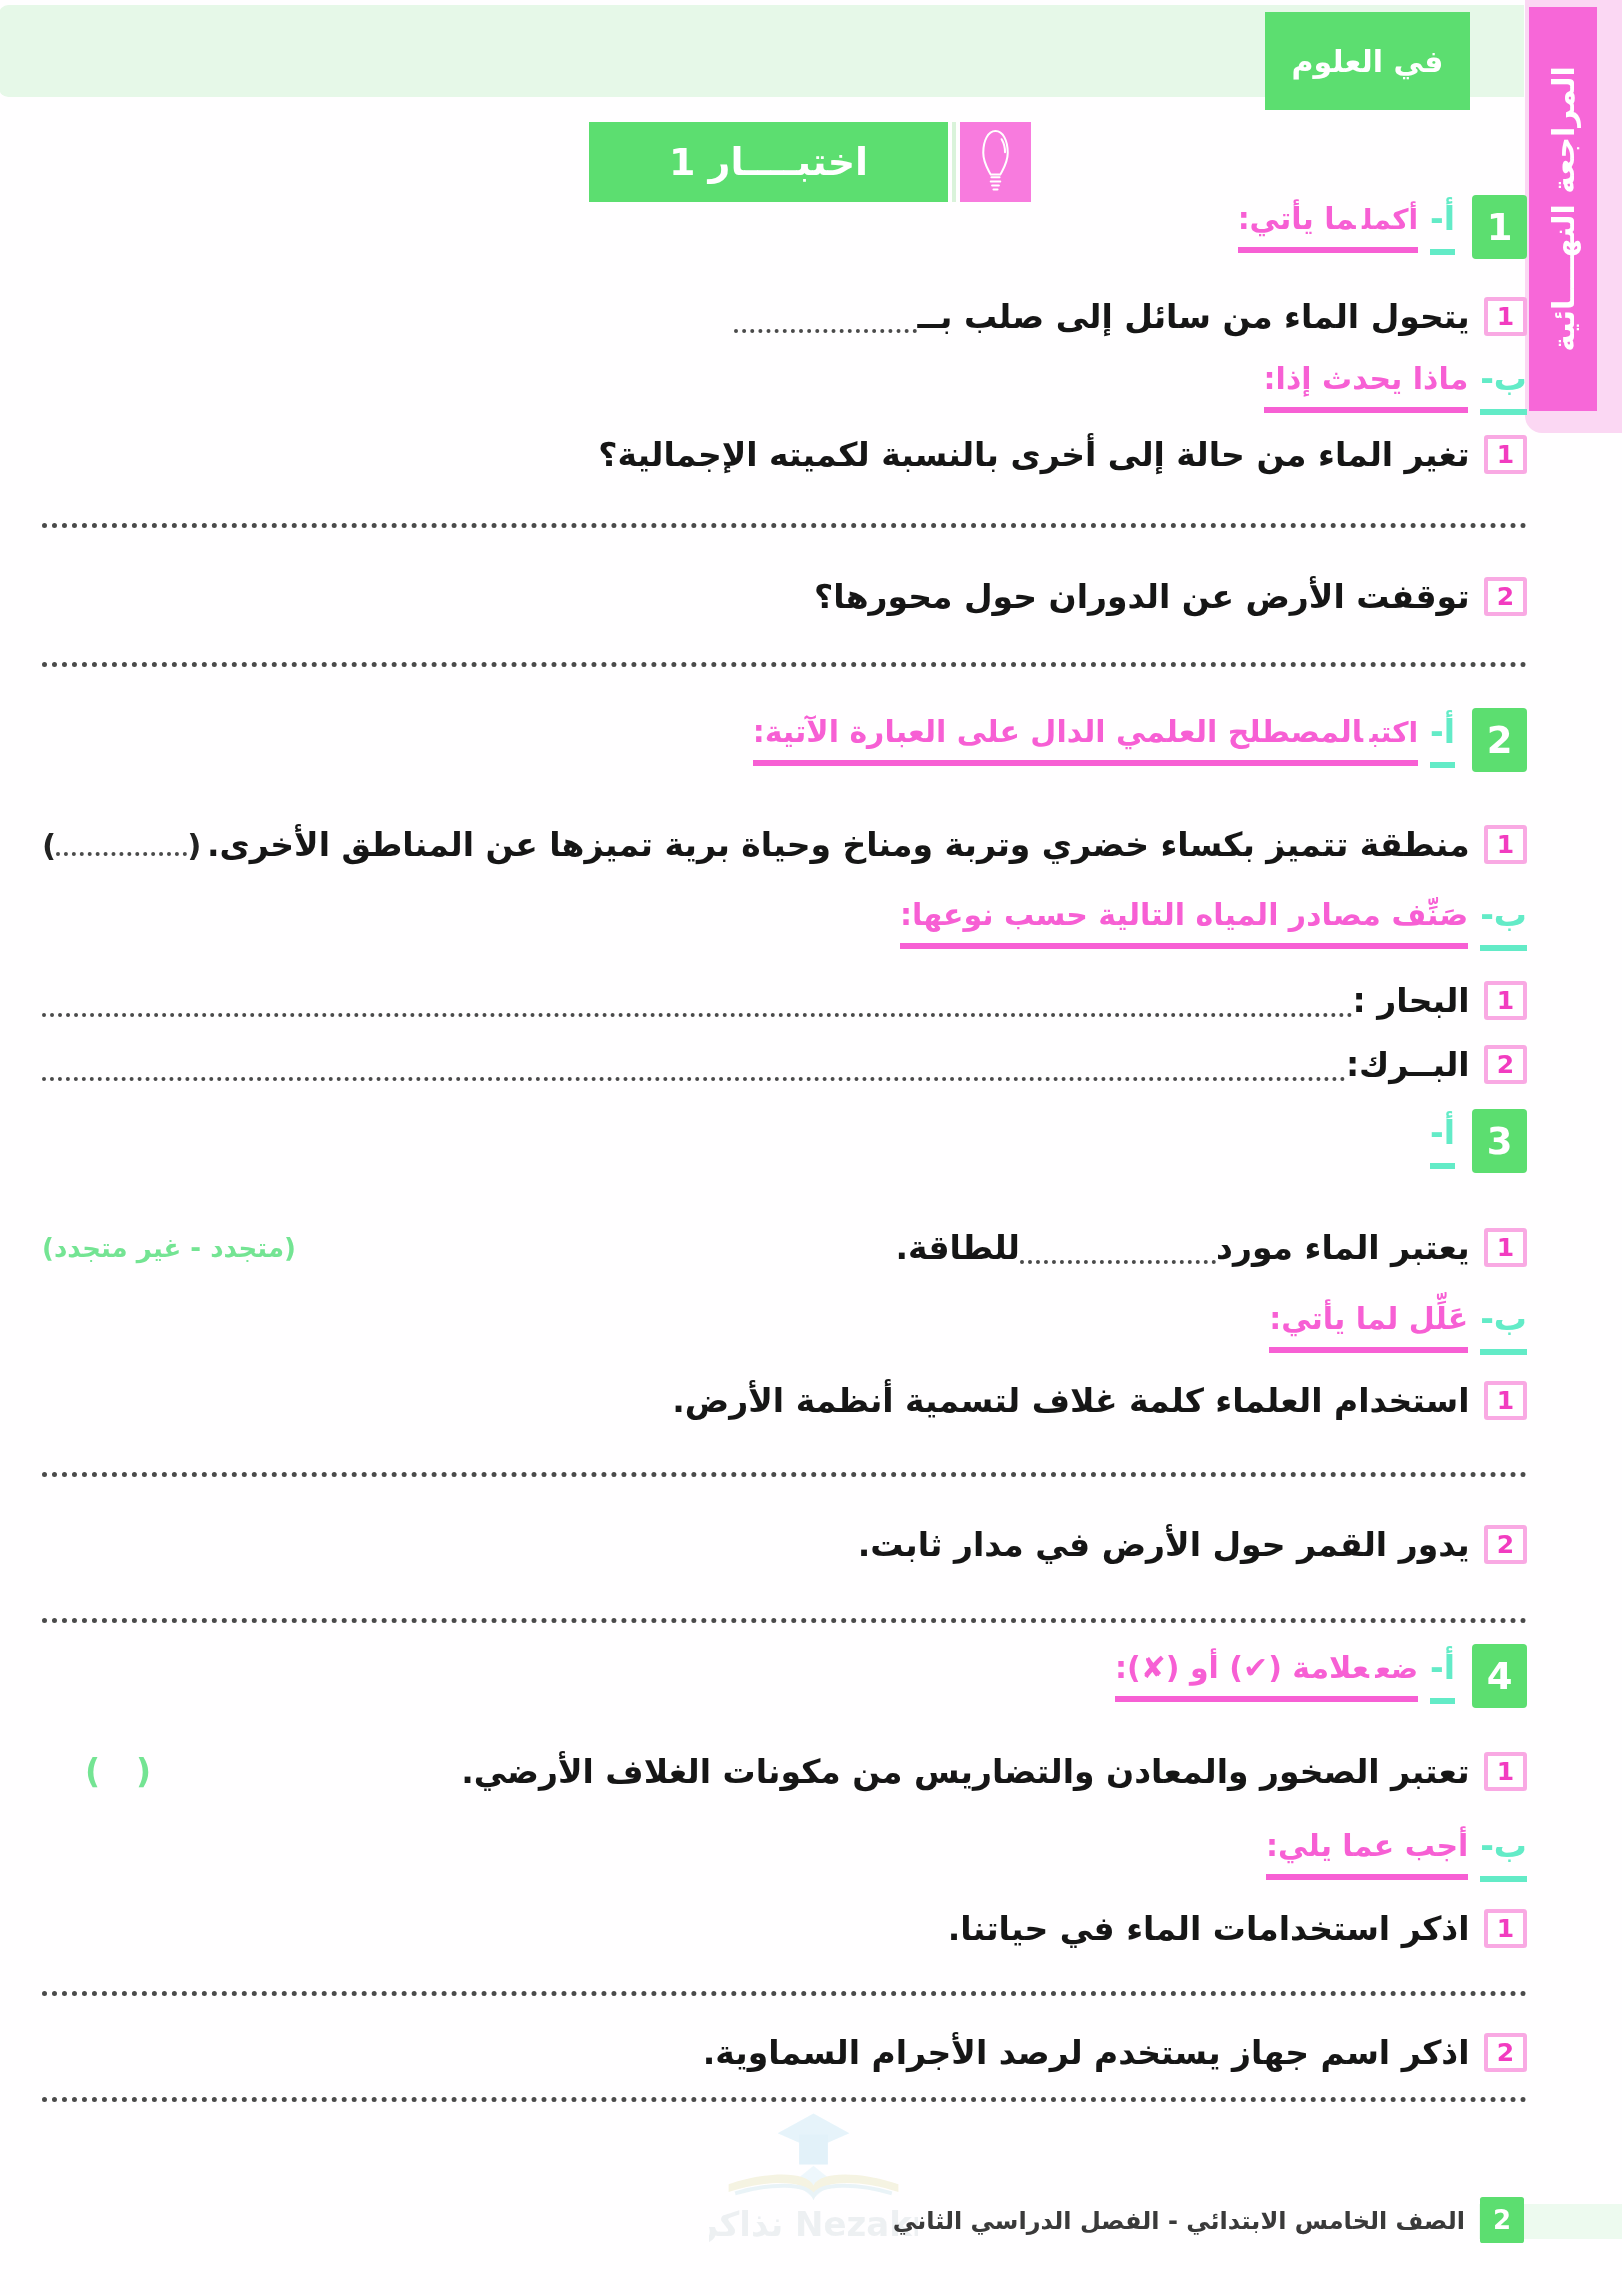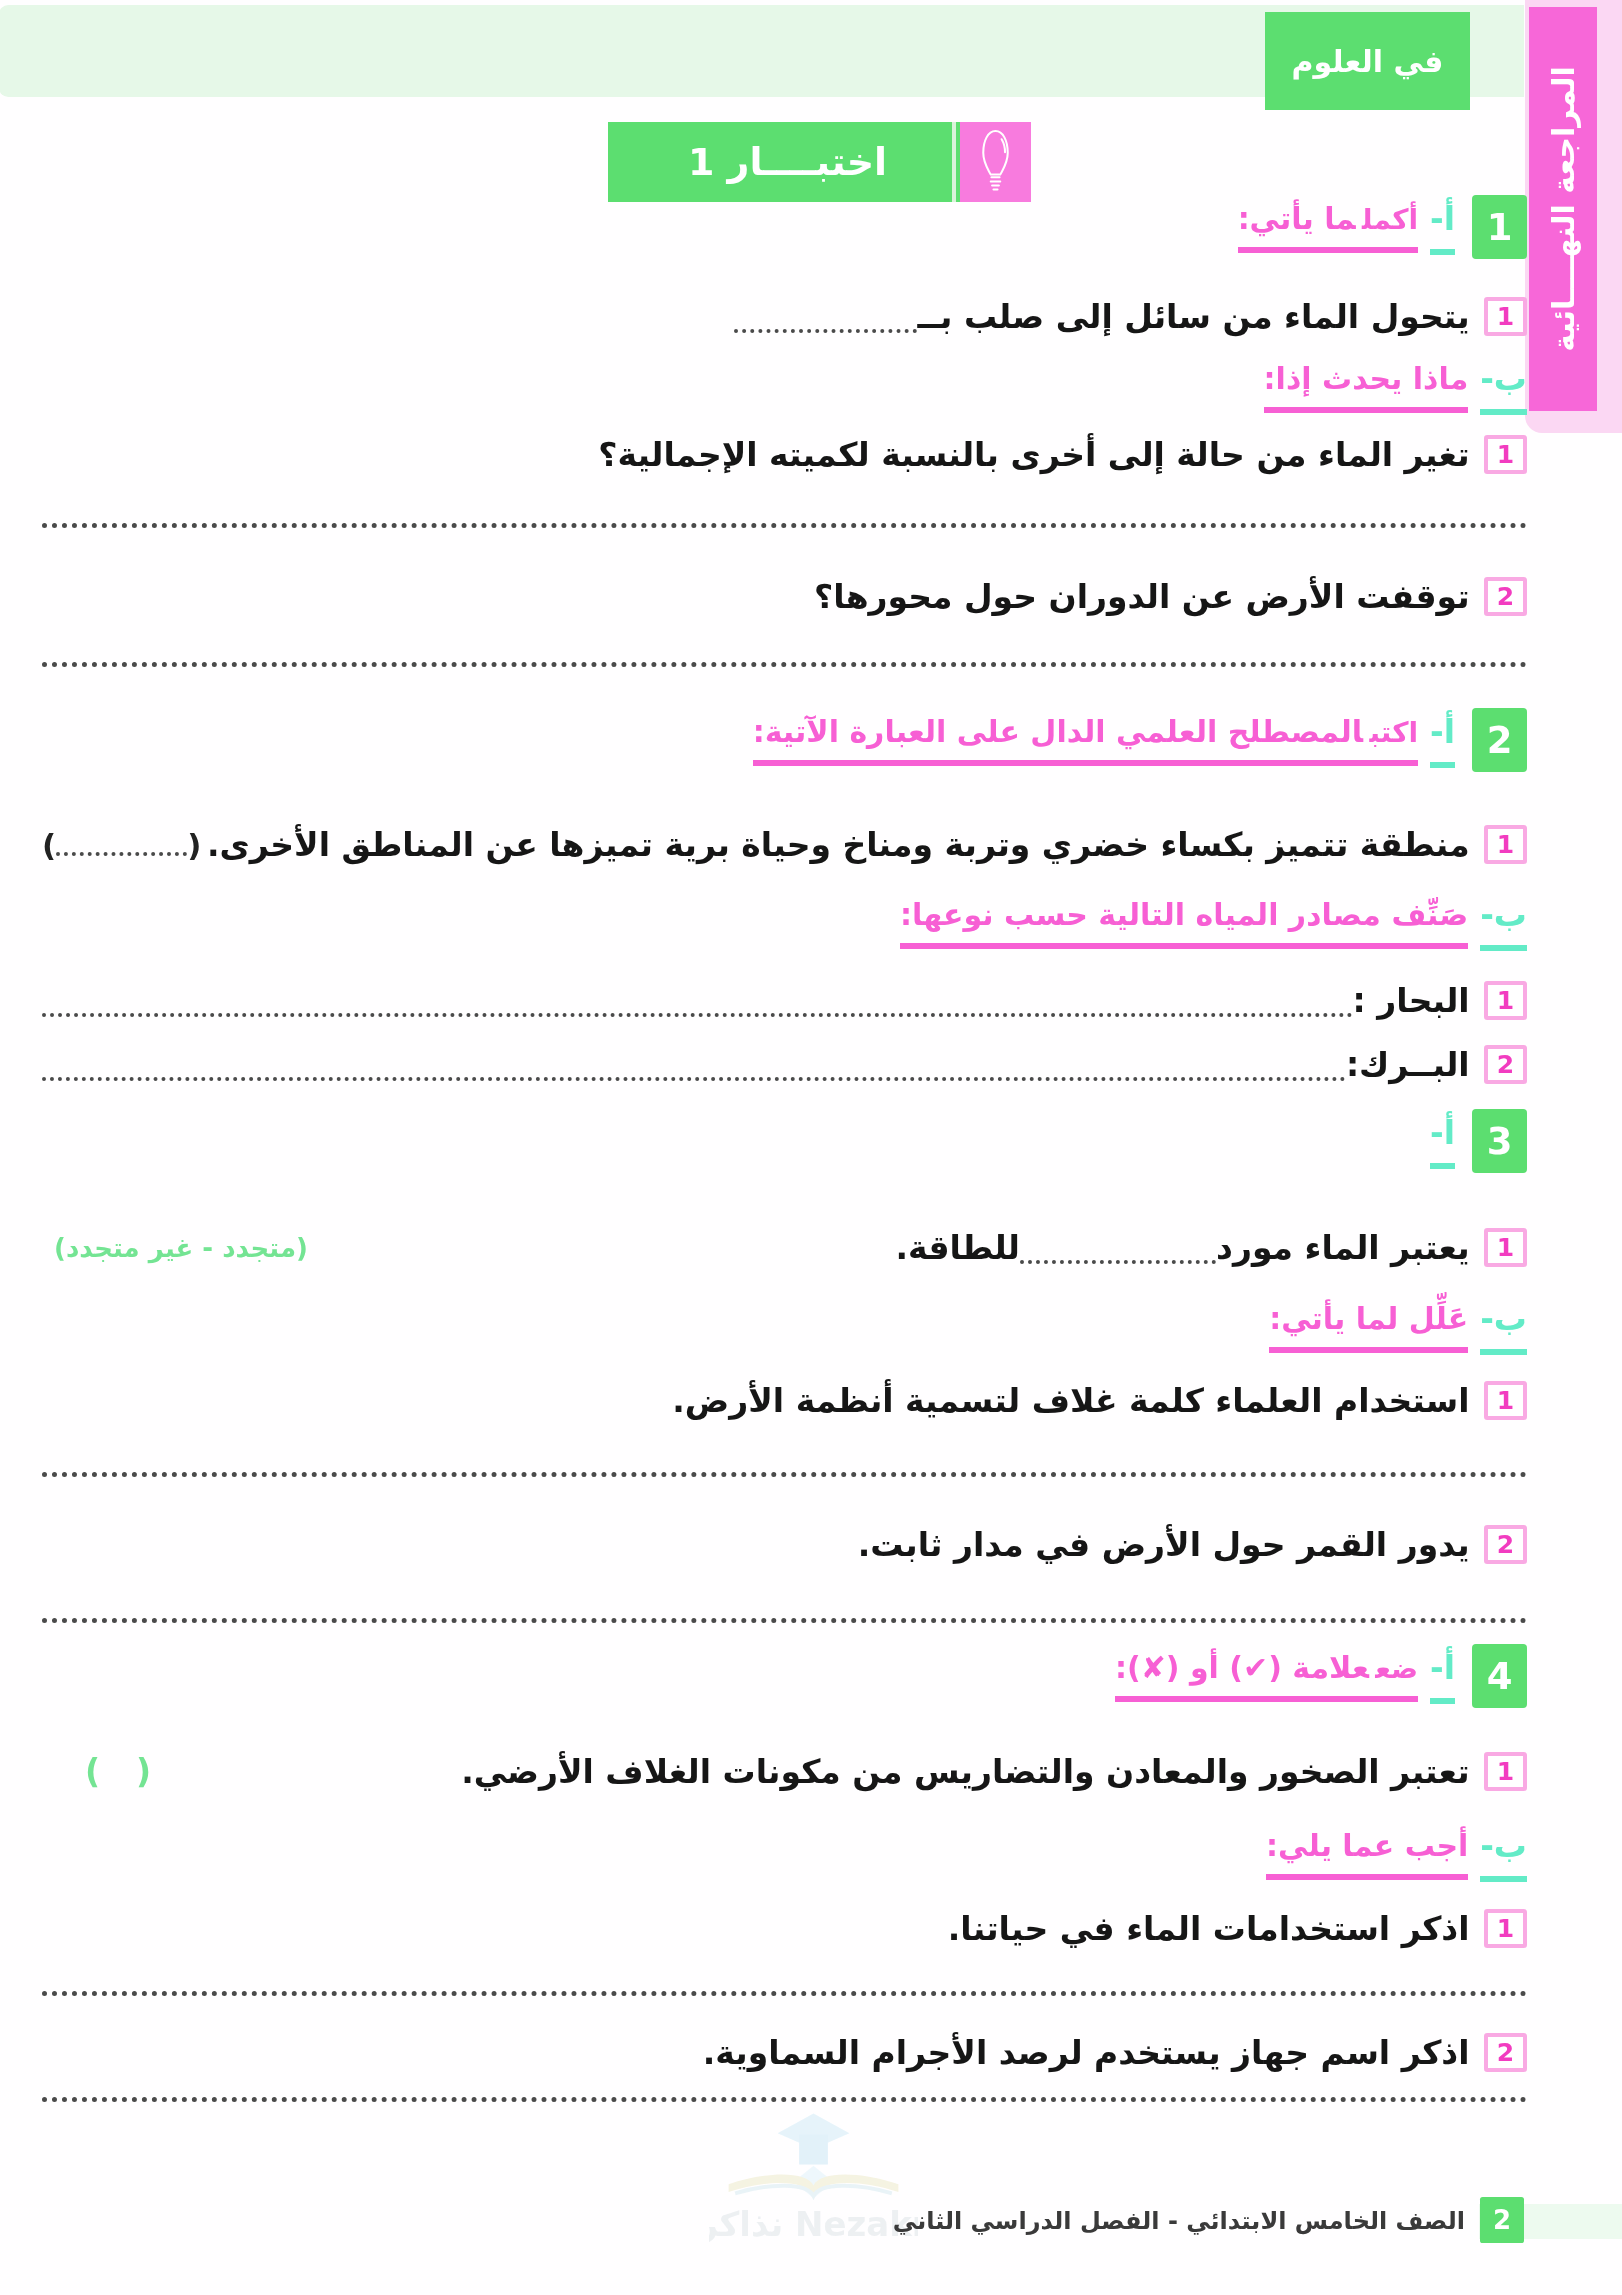--- a/index.html
+++ b/index.html
@@ -14,21 +14,21 @@
     background:#e6f8e8; border-radius:9.2px 0 0 9.2px;
   }
   .course-badge {
     position:absolute; left:1266px; top:0; width:205px; height:98px;
     background:#5cde70; color:#fff; display:flex; align-items:center; justify-content:center;
     font-size:30px; font-weight:bold;margin-top:12px;
   }
   .title-box {
     position:absolute; left:590px; top:122px; width:359px; height:80px;
     background:#5cde70; color:#fff; display:flex; align-items:center; justify-content:center;
-    font-size:38px; font-weight:bold; letter-spacing:0.7px;margin-left:19px;
+    font-size:38px; font-weight:bold; letter-spacing:0.7px;
   }
   .title-sep {
     position:absolute; left:953px; top:122px; width:3.9px; height:80px; background:#d9f3da;
   }
   .bulb-box {
     position:absolute; left:961px; top:122px; width:71px; height:80px;
     background:#f87bde; display:flex; align-items:center; justify-content:center;
   }
   
   .side-strip {
@@ -76,21 +76,21 @@
     border-bottom:4.6px dotted #4a4a4a; height:7.9px;
     align-self:flex-end; margin-bottom:9.2px;
   }
   .w280 { width:183px; } .w300 { width:196px; } .w200 { width:131px; }
   .spacer { flex:1; }
   .paren-group { display:inline-flex; direction:ltr; align-items:center; font-weight:bold; }
   .paren-group.black { color:#222; font-size:31px; }
   .paren-group.green { color:#74e493; font-size:33px; margin-left:43px; }
   .paren-group .gap { width:36px; }
   .paren-group .dots { margin-bottom:6.5px; }
-  .choices { color:#74e493; font-size:26px; font-weight:bold; white-space:nowrap;margin-left:12px; }
+  .choices { color:#74e493; font-size:26px; font-weight:bold; white-space:nowrap; }
   
   .ansline {
     position:absolute; left:43px; width:1485px; height:0;
     border-top:5.9px dotted #4a4a4a;
   }
   
   .footer-strip { position:absolute; right:0; top:2204px; width:143px; height:35px; background:#edfaef; }
   .footer-pagebox {
     position:absolute; right:98px; top:2197px; width:44px; height:46px;
     background:#5cde70; color:#fff; border-radius:2.6px;

